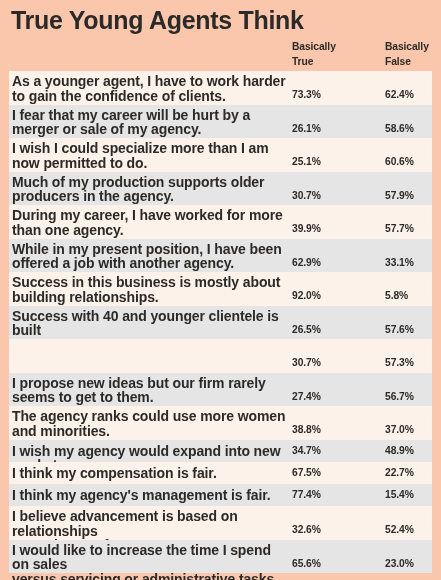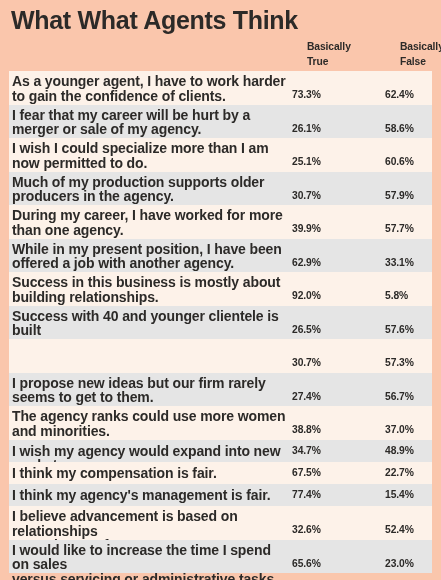--- a/index.html
+++ b/index.html
@@ -81,28 +81,28 @@
   .row.two .cell-false { top: 17px; }
 
   
   .row.one { height: 22.3px; }
   .row.one .cell-label { top: 4px; }
   .row.one .cell-true,
   .row.one .cell-false { top: 4px; }
 
   
   .row.head .cell-true,
-  .row.head .cell-false { top: 0px; margin-left: 15px; }
+  .row.head .cell-false { top: 0px; }
 </style>
 </head>
 <body>
 
 <div id="page">
 
-  <div id="title">What What Agents Think</div>
+  <div id="title">True Young Agents Think</div>
 
   <div id="table">
     <div class="row head">
       <div class="cell-true">Basically
 True</div>
       <div class="cell-false">Basically
 False</div>
     </div>
     <div id="rows-container">
         <div class="row cream two">

